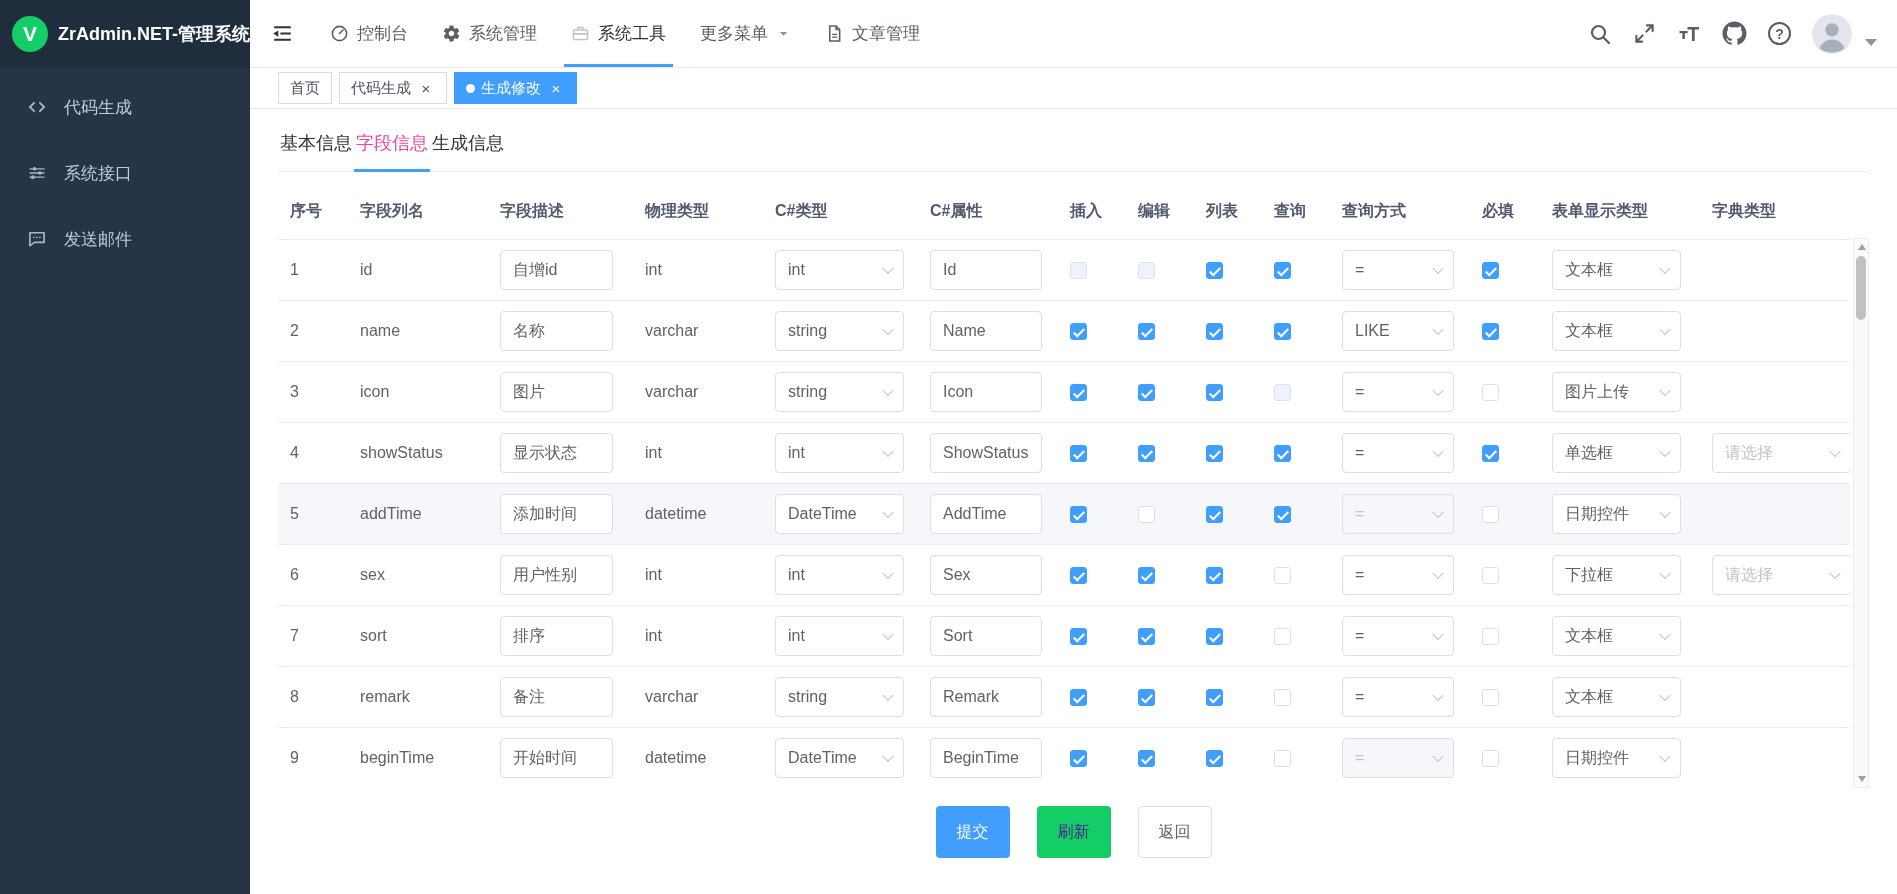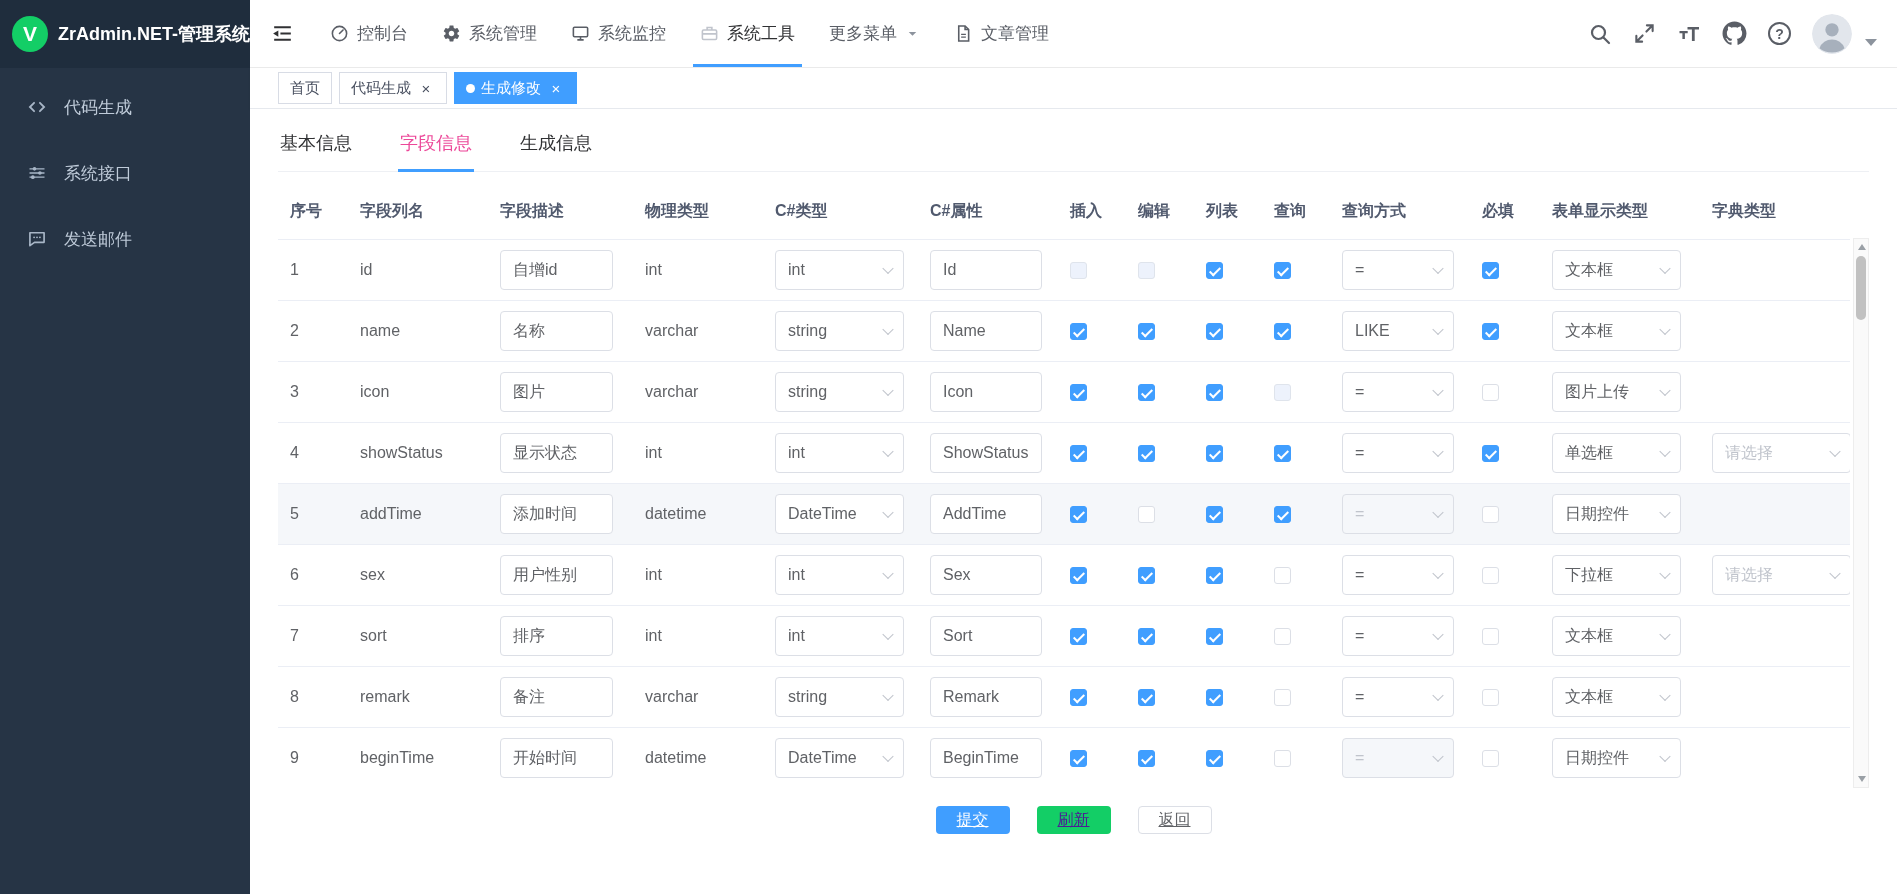--- a/index.html
+++ b/index.html
@@ -37,21 +37,21 @@
   
   .tagbar { height:41px; flex-shrink:0; display:flex; align-items:center; gap:7px; padding:0 28px; background:#fff; border-bottom:1px solid #e6e9ee; box-shadow:0 1px 3px rgba(0,0,0,.05); }
   .tag { height:32px; display:inline-flex; align-items:center; gap:6px; padding:0 11px; border:1px solid #d8dce5; background:#fff; color:#495060; font-size:15px; cursor:pointer; }
   .tag .dot { width:9px; height:9px; border-radius:50%; background:#fff; display:inline-block; }
   .tag-close { width:18px; height:18px; border-radius:50%; display:inline-flex; align-items:center; justify-content:center; font-style:normal; font-size:15px; line-height:1; }
   .tag-close::before { content:"×"; }
   .tag.active { background:#409eff; border-color:#409eff; color:#fff; }
 
   
   .content { flex:1; min-height:0; padding:22px 28px 0 28px; background:#fff; }
-  .content-tabs { display:flex; gap:44px; border-bottom:1px solid #eef0f4; }
+  .content-tabs { display:flex; border-bottom:1px solid #eef0f4; }
   .ctab { padding:0 2px 16px 2px; font-size:18px; color:#303133; position:relative; cursor:pointer; white-space:nowrap; }
   .ctab.active { color:#ec4899; }
   .ctab.active::after { content:""; position:absolute; left:0; right:0; bottom:-1px; height:3px; background:#409eff; }
 
   
   .table-area { position:relative; margin-top:14px; height:602px; }
   .table-viewport { height:100%; overflow:hidden; }
   table { border-collapse:collapse; table-layout:fixed; width:1572px; }
   thead th { text-align:left; font-weight:bold; color:#515a6e; font-size:16px; padding:15px 8px 17px 12px; border-bottom:1px solid #ebeef5; white-space:nowrap; }
   tbody td { padding:10px 8px 10px 12px; border-bottom:1px solid #ebeef5; font-size:16px; color:#606266; white-space:nowrap; overflow:hidden; }
@@ -76,21 +76,21 @@
 
   
   .vscroll { position:absolute; right:0; top:52px; bottom:0; width:16px; background:#fafafa; border:1px solid #ededed; }
   .sb-arrow { position:absolute; left:4px; width:0; height:0; border-left:4px solid transparent; border-right:4px solid transparent; }
   .sb-up { top:5px; border-bottom:6px solid #9aa0a6; }
   .sb-down { bottom:5px; border-top:6px solid #9aa0a6; }
   .sb-thumb { position:absolute; left:2px; top:17px; width:10px; height:64px; background:#c1c1c1; border-radius:5px; cursor:grab; }
 
   
   .footer-btns { display:flex; justify-content:center; gap:27px; padding:18px 0 0 0; }
-  .btn { height:28px; padding:0 20px; border-radius:4px; font-size:16px; font-family:inherit; border:1px solid transparent; cursor:pointer; white-space:nowrap;text-decoration:underline; }
+  .btn { height:52px; padding:0 20px; border-radius:4px; font-size:16px; font-family:inherit; border:1px solid transparent; cursor:pointer; white-space:nowrap; }
   .btn.primary { background:#409eff; color:#fff; }
   .btn.success { background:#13ce66; color:#4c1d95; }
   .btn.default { background:#fff; border-color:#dcdfe6; color:#606266; }
 </style>
 </head>
 <body>
 
 <div class="app">
 
   <aside class="sidebar">
@@ -152,29 +152,20 @@
           </span>
           <span>控制台</span>
         </div>
         <div class="nav-item">
           <span class="nicon">
             <svg viewBox="0 0 24 24" width="19" height="19" fill="currentColor">
                 <path d="M19.43 12.98c.04-.32.07-.64.07-.98s-.03-.66-.07-.98l2.11-1.65c.19-.15.24-.42.12-.64l-2-3.46c-.12-.22-.39-.3-.61-.22l-2.49 1c-.52-.4-1.08-.73-1.69-.98l-.38-2.65C14.46 2.18 14.25 2 14 2h-4c-.25 0-.46.18-.49.42l-.38 2.65c-.61.25-1.17.59-1.69.98l-2.49-1c-.23-.09-.49 0-.61.22l-2 3.46c-.13.22-.07.49.12.64l2.11 1.65c-.04.32-.07.65-.07.98s.03.66.07.98l-2.11 1.65c-.19.15-.24.42-.12.64l2 3.46c.12.22.39.3.61.22l2.49-1c.52.4 1.08.73 1.69.98l.38 2.65c.03.24.24.42.49.42h4c.25 0 .46-.18.49-.42l.38-2.65c.61-.25 1.17-.59 1.69-.98l2.49 1c.23.09.49 0 .61-.22l2-3.46c.12-.22.07-.49-.12-.64l-2.11-1.65zM12 15.5c-1.93 0-3.5-1.57-3.5-3.5s1.57-3.5 3.5-3.5 3.5 1.57 3.5 3.5-1.57 3.5-3.5 3.5z"></path>
               </svg>
           </span>
           <span>系统管理</span>
-        </div>
-        <div class="nav-item">
-          <span class="nicon">
-            <svg viewBox="0 0 24 24" width="19" height="19" fill="none" stroke="currentColor" stroke-width="2">
-                <rect x="3" y="4" width="18" height="12" rx="1.5"></rect>
-                <path d="M8 20h8M12 16v4"></path>
-              </svg>
-          </span>
-          <span>系统监控</span>
         </div>
         <div class="nav-item active">
           <span class="nicon light">
             <svg viewBox="0 0 24 24" width="19" height="19" fill="none" stroke="currentColor" stroke-width="2">
                 <rect x="3" y="7.5" width="18" height="12" rx="1.5"></rect>
                 <path d="M9 7.5V4.5h6v3M3 12.5h18"></path>
               </svg>
           </span>
           <span>系统工具</span>
         </div>

